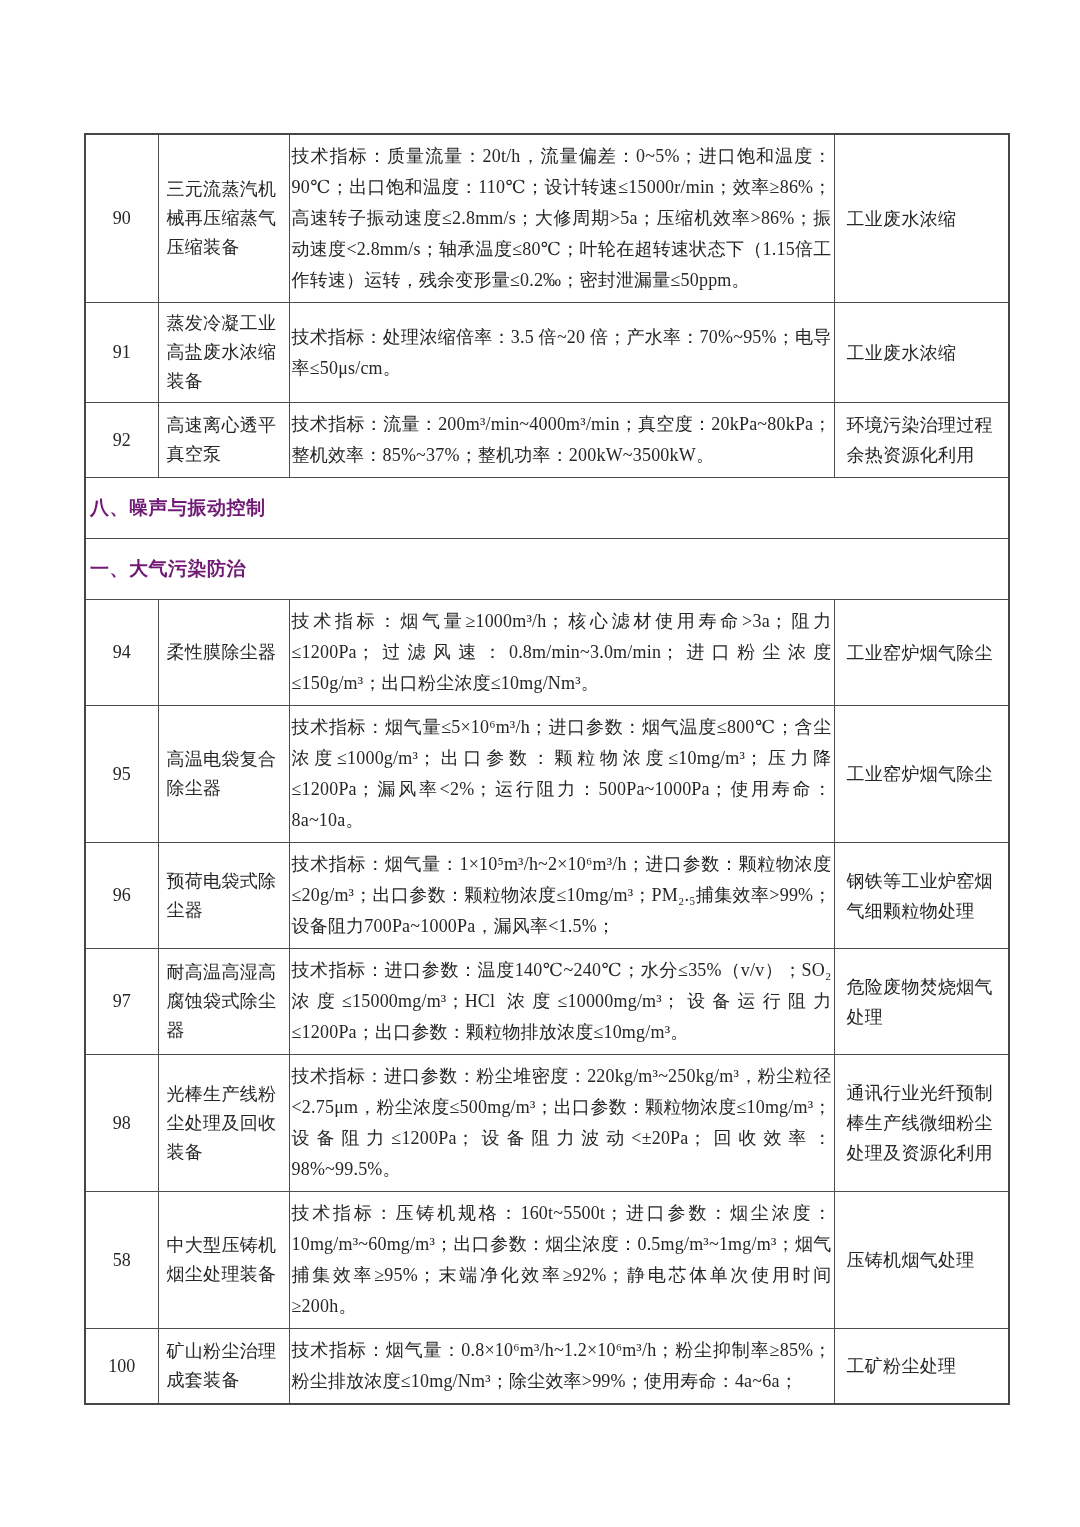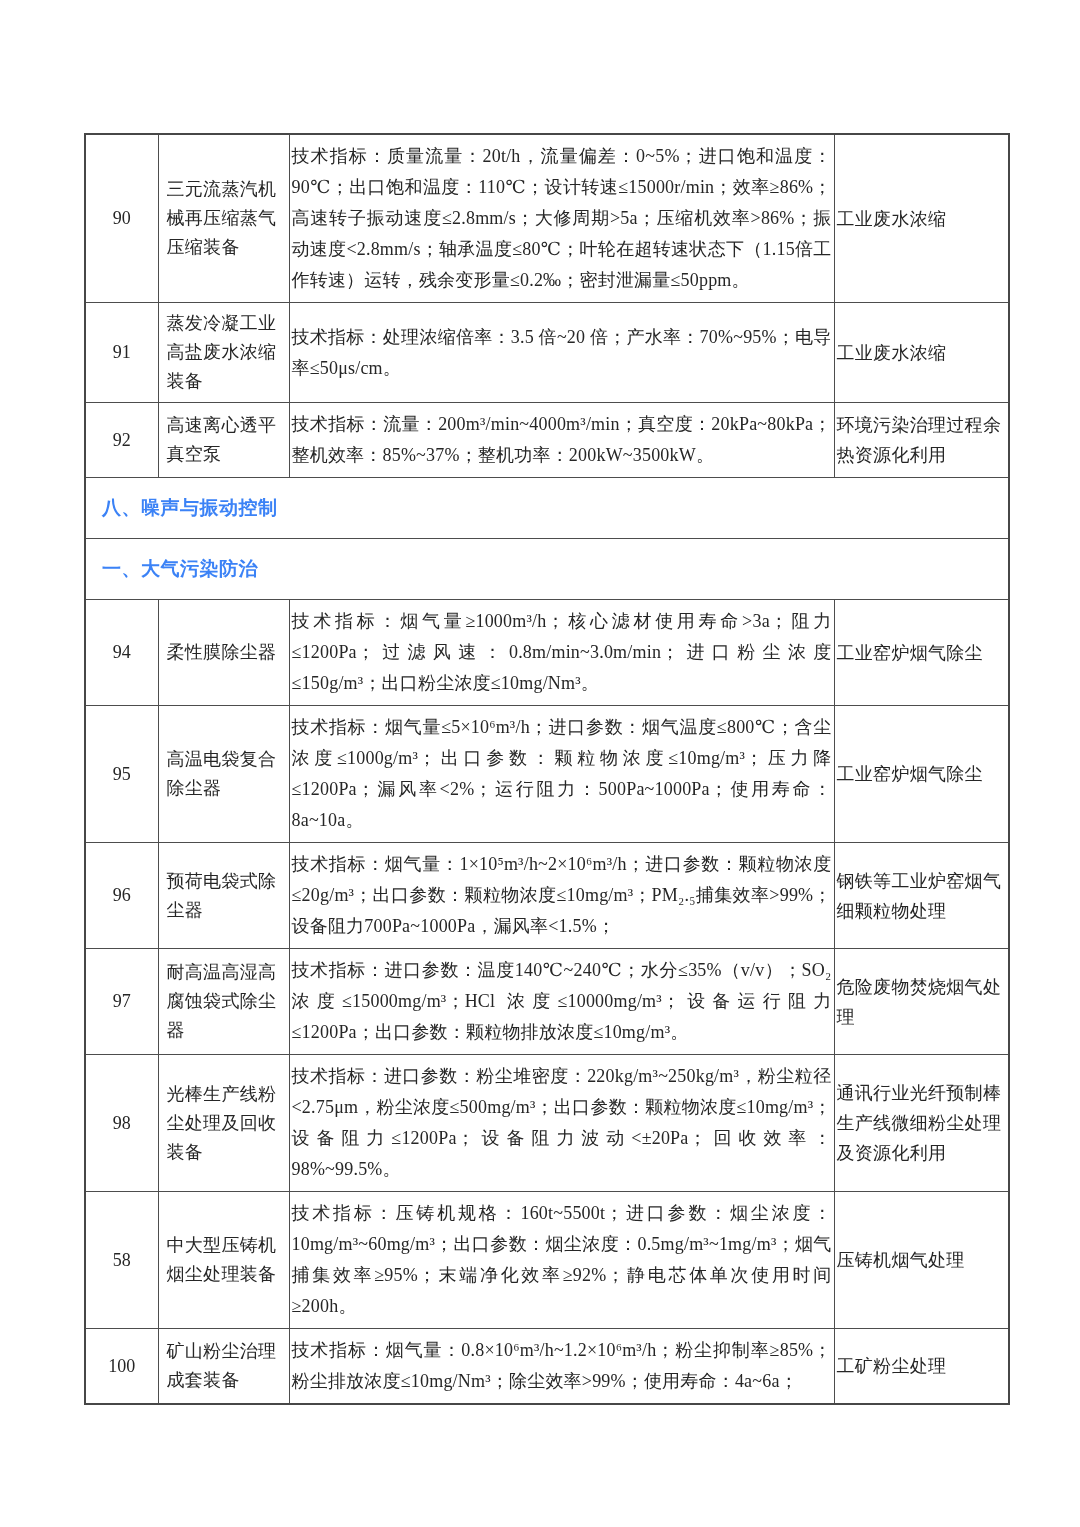--- a/index.html
+++ b/index.html
@@ -38,34 +38,34 @@
   }
   td.spec-cell {
     padding: 6px 2px;
     vertical-align: middle;
     font-size: 18px;
     line-height: 31px;
     text-align: justify;
     letter-spacing: 0.2px;
   }
   td.field-cell {
-    padding: 6px 2px;
+    padding: 6px 12px;
     vertical-align: middle;
     font-size: 18px;
     line-height: 30px;
     letter-spacing: 0.3px;
   }
   tr.section-row td {
     height: 52px;
-    padding: 4px 16px;
+    padding: 4px 4px;
     vertical-align: middle;
     font-family: "Liberation Sans", "DejaVu Sans", sans-serif;
     font-weight: 700;
     font-size: 19px;
-    color: #3b82f6;
+    color: #701a75;
     letter-spacing: 0.5px;
   }
 
   .watermark {
     position: absolute;
     left: 12px;
     top: 1570px;
     display: flex;
     align-items: flex-end;
     gap: 6px;

